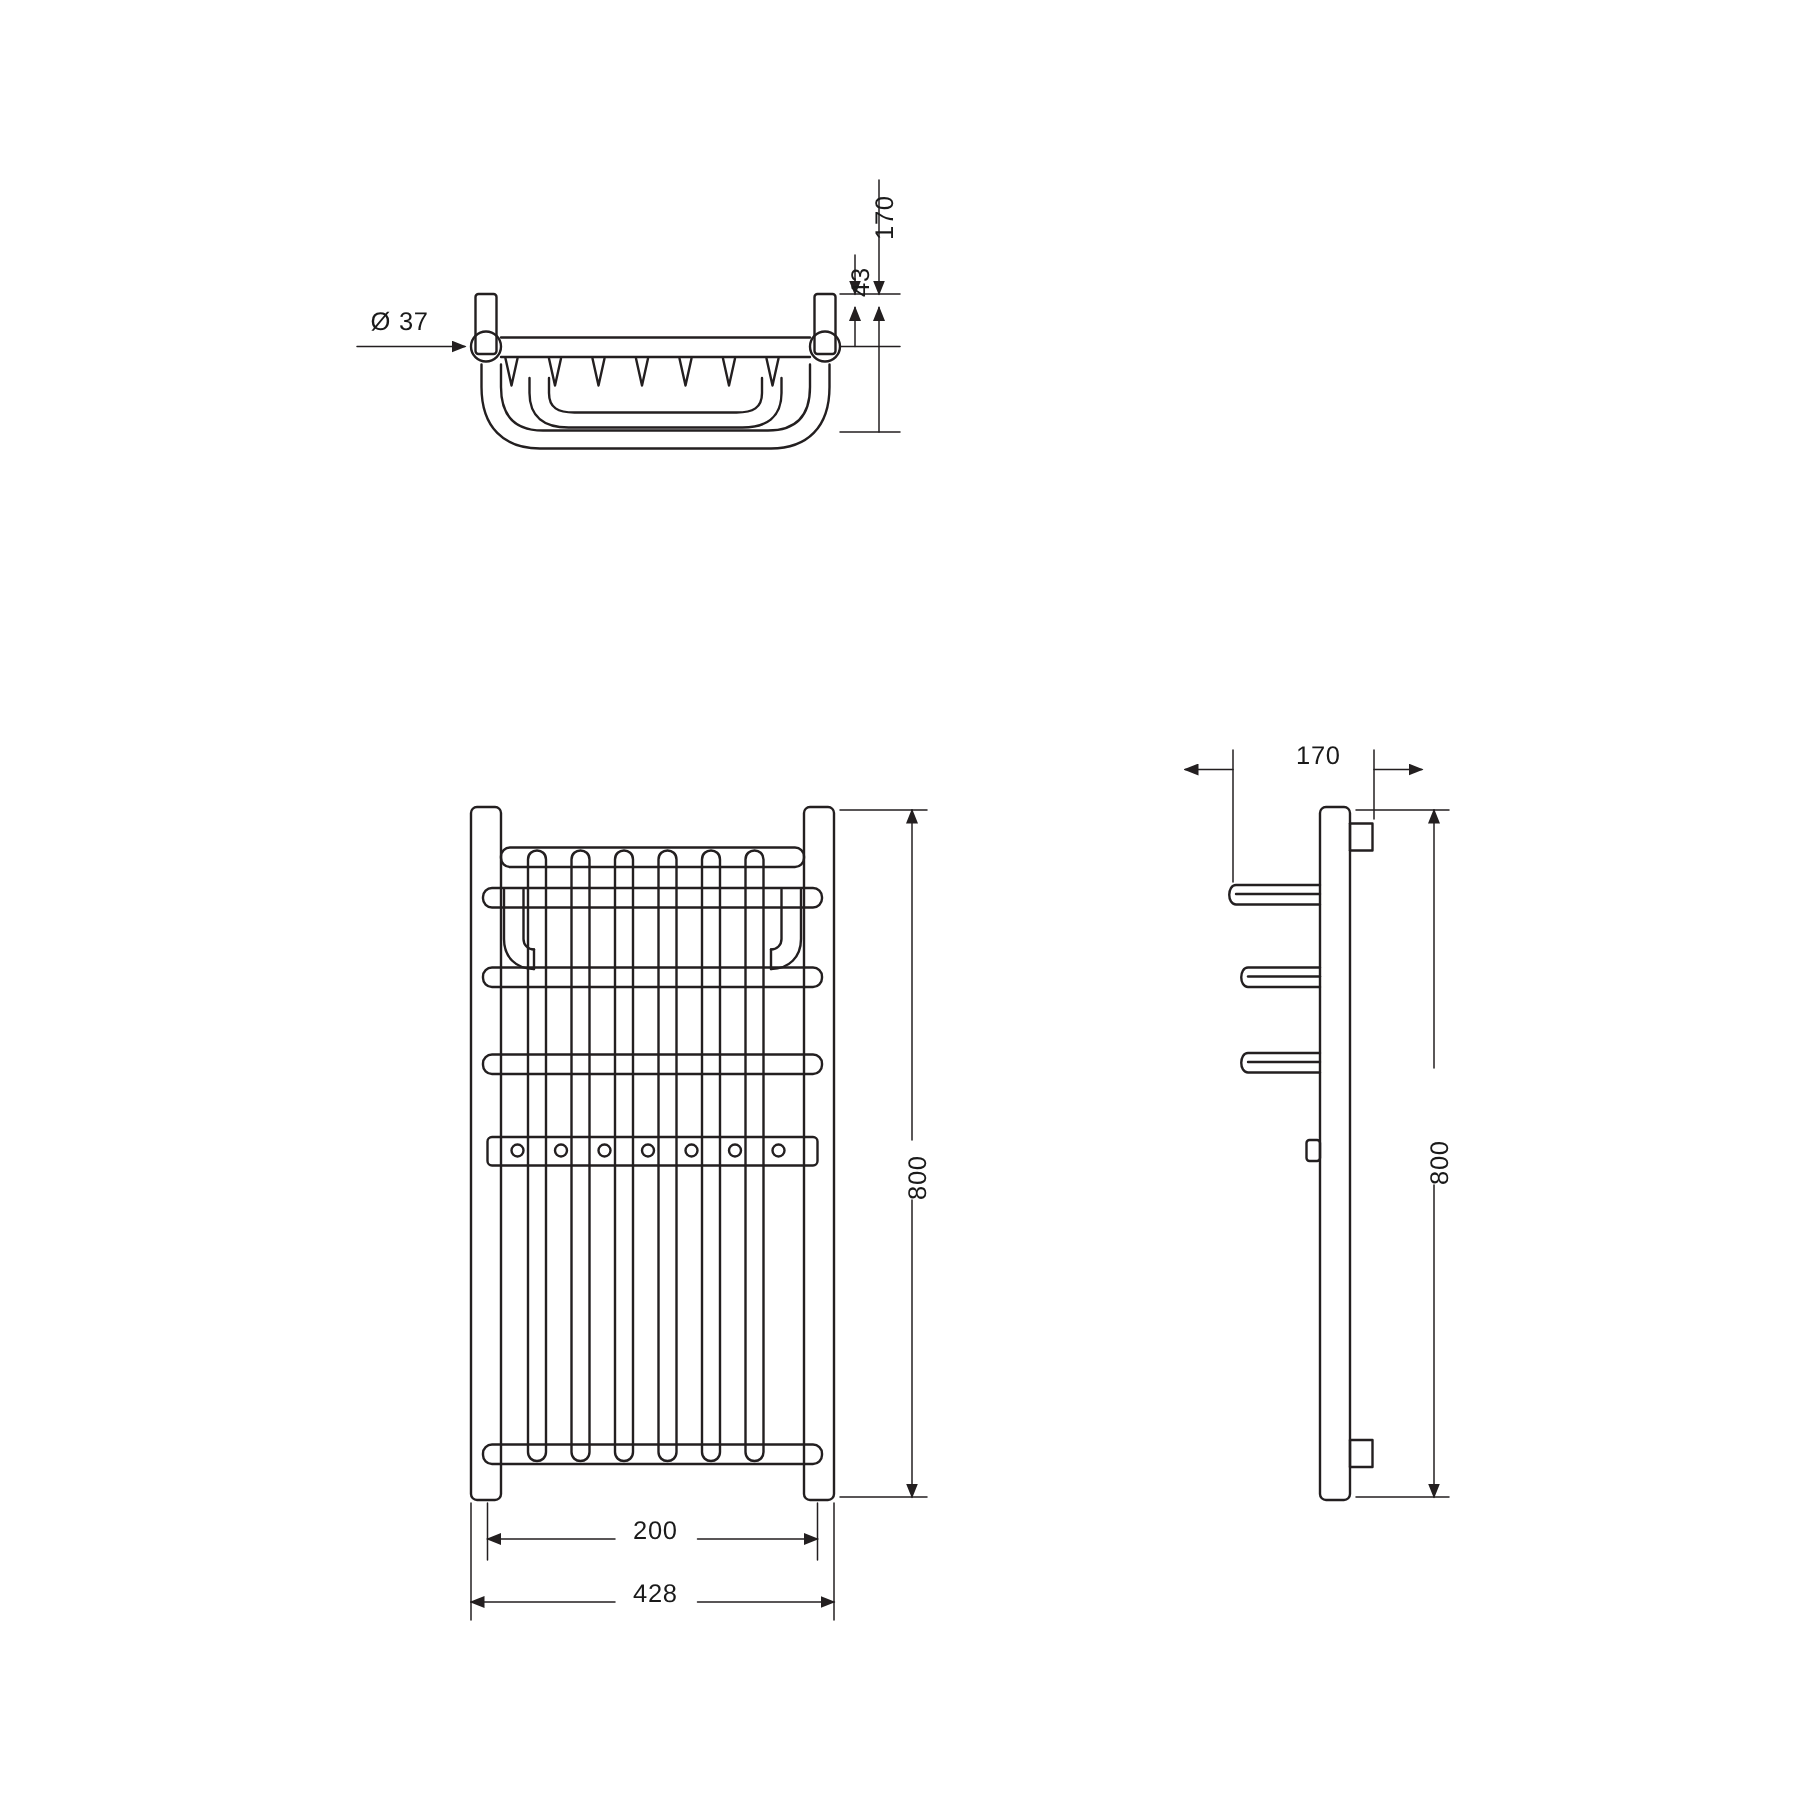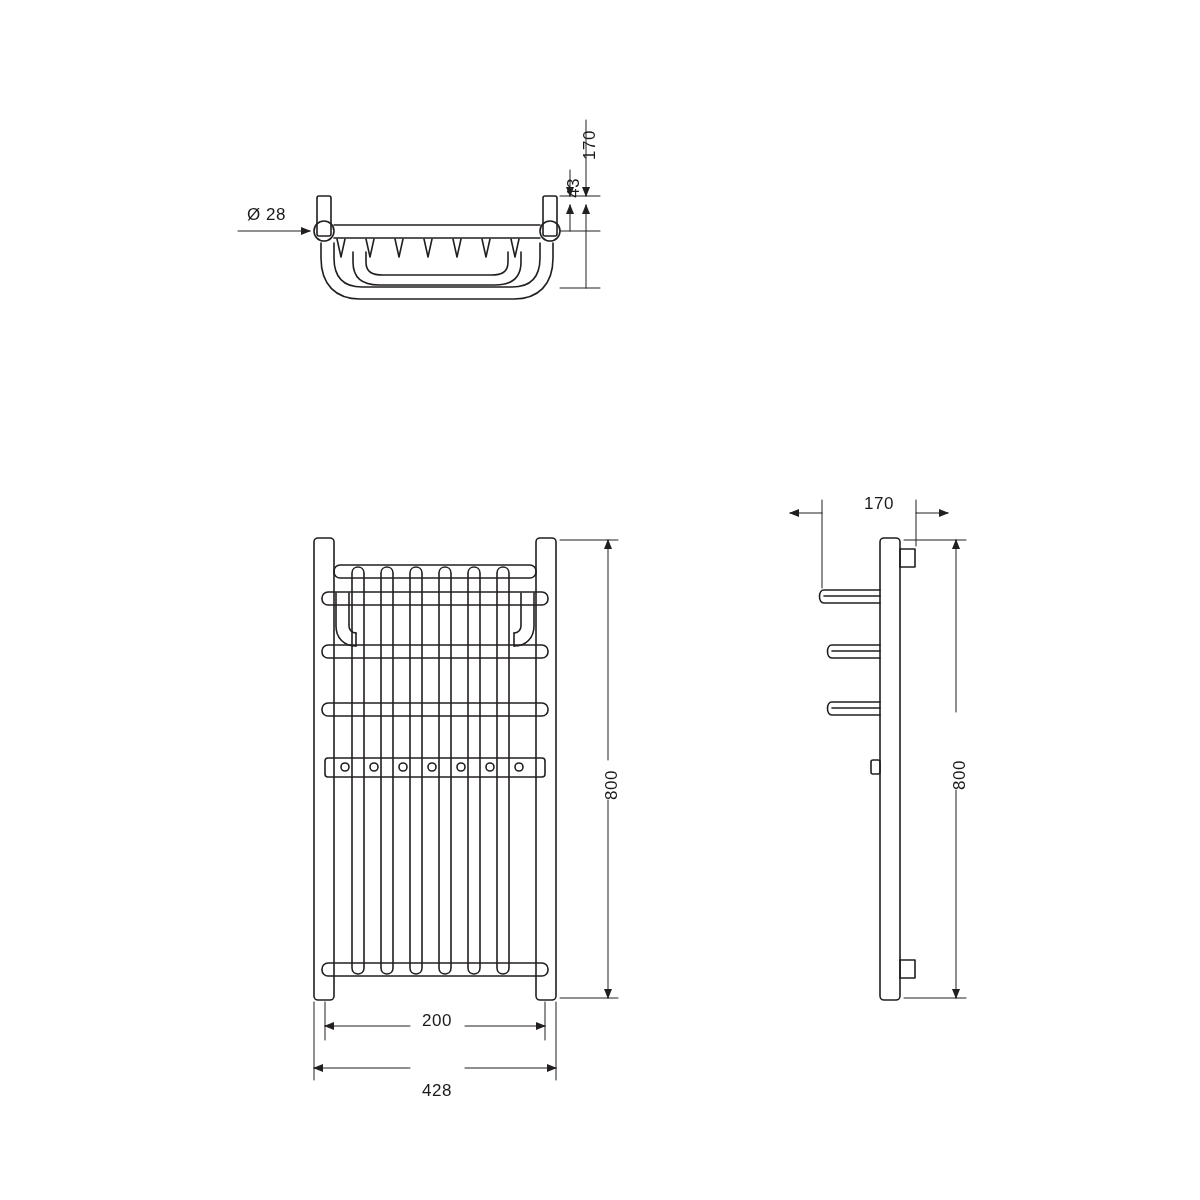--- a/index.html
+++ b/index.html
@@ -183,27 +183,27 @@
 
       <line x1="904" y1="540" x2="966" y2="540"></line>
       <line x1="904" y1="998" x2="966" y2="998"></line>
       <line x1="956" y1="540" x2="956" y2="712" marker-start="url(#arrStart)"></line>
       <line x1="956" y1="790" x2="956" y2="998" marker-end="url(#arrEnd)"></line>
     </g>
 
   </g>
 </svg>
 
-<div class="dim-label" style="left:247px; top:205px;">Ø 28</div>
+<div class="dim-label" style="left:247px; top:205px;">Ø 37</div>
 
 <div class="dim-label rot90" style="left:580px; top:160px;">170</div>
 
 <div class="dim-label rot90" style="left:564px; top:198px;">43</div>
 
 <div class="dim-label rot90" style="left:602px; top:800px;">800</div>
 
 <div class="dim-label" style="left:422px; top:1011px;">200</div>
 
-<div class="dim-label" style="left:422px; top:1053px;margin-top:28px;">428</div>
+<div class="dim-label" style="left:422px; top:1053px;">428</div>
 
 <div class="dim-label" style="left:864px; top:494px;">170</div>
 
 <div class="dim-label rot90" style="left:950px; top:790px;">800</div>
 
 </body></html>

